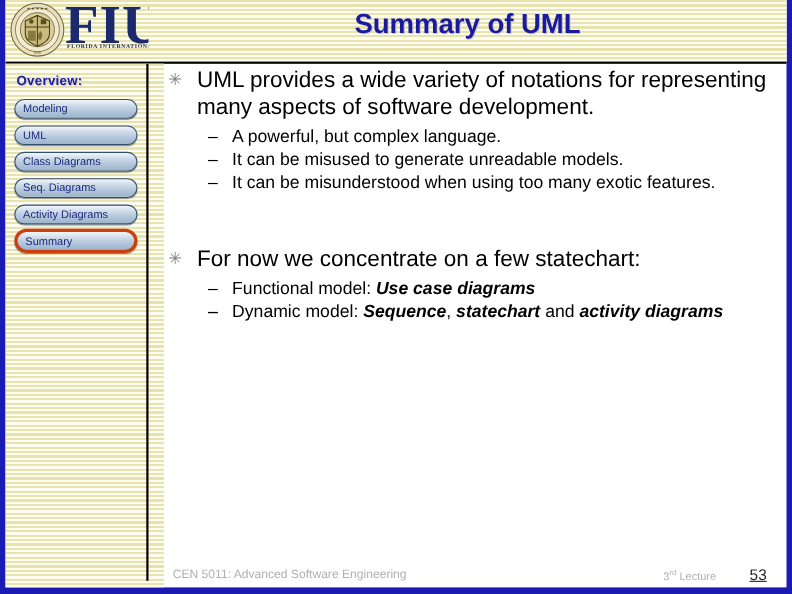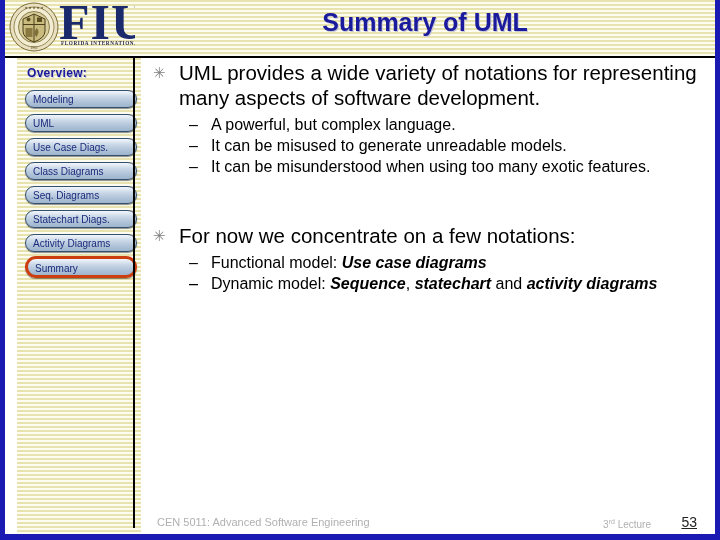--- a/index.html
+++ b/index.html
@@ -108,23 +108,23 @@
     font-size: 25px;
     font-weight: bold;
     color: #1a1a9c;
     text-shadow: 1px 1px 0 #c8c8d8;
     white-space: nowrap;
   }
 
   
   #sidebar {
     position: absolute;
-    left: 12px;
+    left: 0;
     top: 58px;
-    width: 124px;
+    width: 144px;
     height: 476px;
   }
   #sidebar-rule {
     position: absolute;
     left: 128px;
     top: 58px;
     width: 2px;
     height: 470px;
     background: #000000;
   }
@@ -289,30 +289,24 @@
   <div id="sidebar" class="stripes">
     <div id="sidebar-heading">Overview:</div>
     <div id="nav-list">
         <div class="nav-item">
           <span class="nav-label">Modeling</span>
         </div>
         <div class="nav-item">
           <span class="nav-label">UML</span>
         </div>
         <div class="nav-item">
-          <span class="nav-label">Use Case Diags.</span>
-        </div>
-        <div class="nav-item">
           <span class="nav-label">Class Diagrams</span>
         </div>
         <div class="nav-item">
           <span class="nav-label">Seq. Diagrams</span>
-        </div>
-        <div class="nav-item">
-          <span class="nav-label">Statechart Diags.</span>
         </div>
         <div class="nav-item">
           <span class="nav-label">Activity Diagrams</span>
         </div>
         <div class="nav-item selected">
           <span class="nav-label">Summary</span>
         </div>
       </div>
   </div>
   <div id="sidebar-rule"></div>
@@ -321,21 +315,21 @@
       <div class="block">
         <div class="lvl1"><span class="marker">✳</span><span>UML provides a wide variety of notations for representing many aspects of software development.</span></div>
         <div class="sublist">
           <div class="lvl2"><span class="marker">–</span><span><span>A powerful, but complex language.</span></span></div>
           <div class="lvl2"><span class="marker">–</span><span><span>It can be misused to generate unreadable models.</span></span></div>
           <div class="lvl2"><span class="marker">–</span><span><span>It can be misunderstood when using too many exotic features.</span></span></div>
         </div>
       </div>
       <div class="gap-lg"></div>
       <div class="block">
-        <div class="lvl1"><span class="marker">✳</span><span>For now we concentrate on a few notations:</span></div>
+        <div class="lvl1"><span class="marker">✳</span><span>For now we concentrate on a few statechart:</span></div>
         <div class="sublist">
           <div class="lvl2"><span class="marker">–</span><span><span>Functional model: </span><b>Use case diagrams</b></span></div>
           <div class="lvl2"><span class="marker">–</span></div>
           <div class="lvl2"><span class="marker">–</span><span><span>Dynamic model: </span><b>Sequence</b><span>, </span><b>statechart</b><span> and </span><b>activity diagrams</b></span></div>
         </div>
       </div>
     </div>
 
   <div id="footer">
     <div id="footer-left">CEN 5011: Advanced Software Engineering</div>

